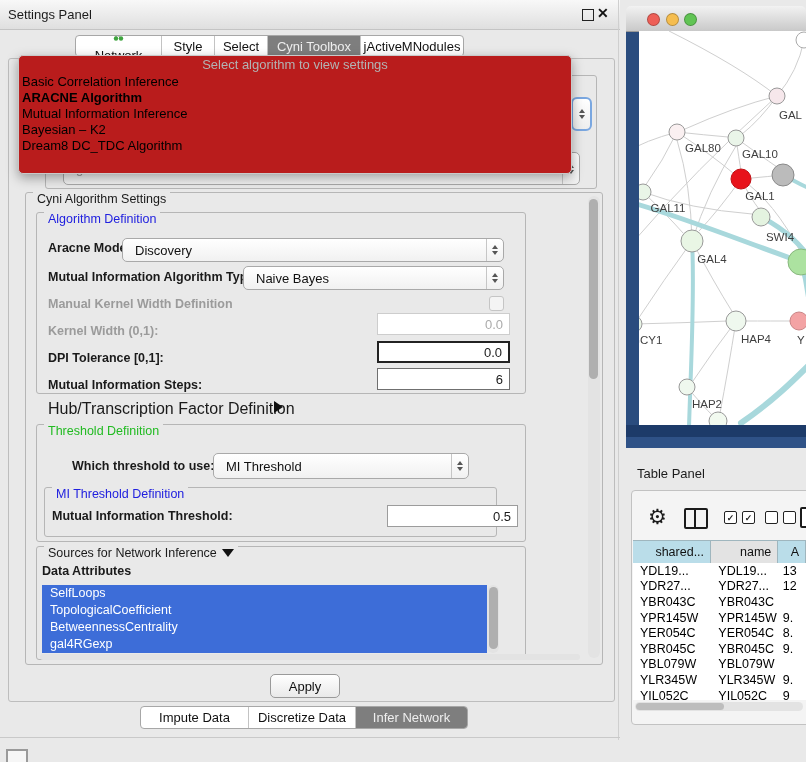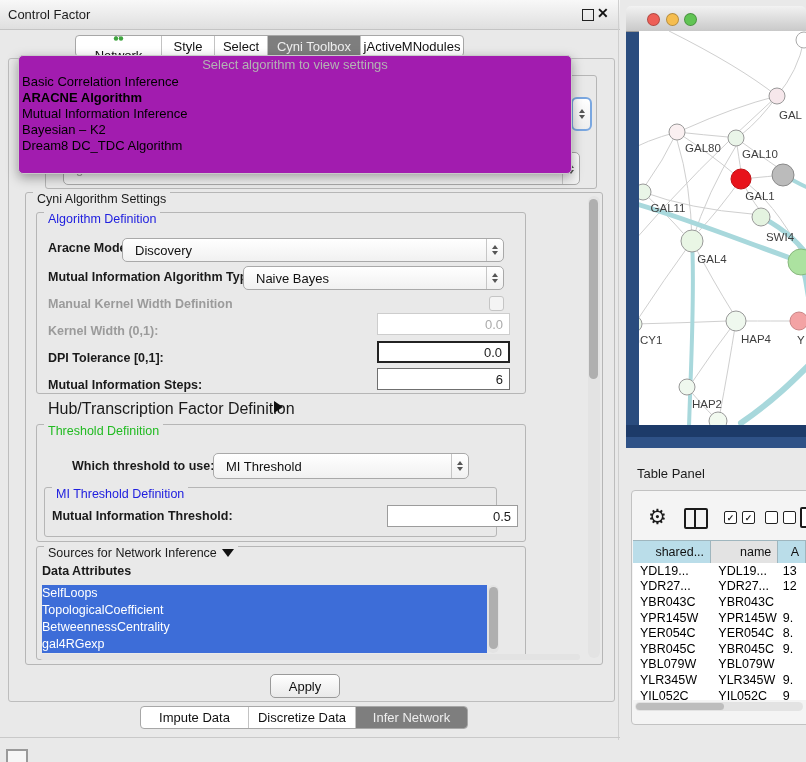--- a/index.html
+++ b/index.html
@@ -46,33 +46,33 @@
          align-items:center;justify-content:center;gap:2px;}
   .arr-up{width:0;height:0;border-left:3.5px solid transparent;border-right:3.5px solid transparent;border-bottom:4.5px solid #555;}
   .arr-dn{width:0;height:0;border-left:3.5px solid transparent;border-right:3.5px solid transparent;border-top:4.5px solid #555;}
 
   .tfield{background:#FFF;border:1px solid #ABABAB;font-size:13px;display:flex;align-items:center;
           justify-content:flex-end;padding-right:6px;}
   .tfield.dim{border-color:#CDCDCD;color:#ABABAB;}
   .tfield.focus{border:2px solid #222;}
 
   
-  .popup{left:18px;top:55px;width:552px;height:117px;background:#a21caf;border:1px solid #C9C9C9;
+  .popup{left:18px;top:55px;width:552px;height:117px;background:#b91c1c;border:1px solid #C9C9C9;
          border-radius:5px;box-shadow:0 4px 12px rgba(0,0,0,.35);z-index:30;overflow:hidden;}
   .popup .prompt{height:18px;line-height:18px;text-align:center;color:#B3B3B3;font-size:13px;}
   .popup .item{height:16px;line-height:16px;padding-left:3px;font-size:13px;color:#000;white-space:nowrap;}
   .popup .item.bold{font-weight:700;}
 
   
   .sb-track{background:#E3E3E3;border-radius:6px;}
   .sb-thumb{background:#AFAFAF;border-radius:5px;}
 
   
   .attr-list{overflow:hidden;background:#FFF;}
-  .attr-item{height:17px;line-height:17px;background:#3D6DD8;color:#FFF;font-size:12.5px;white-space:nowrap;}
+  .attr-item{height:17px;line-height:17px;background:#3D6DD8;color:#FFF;font-size:12.5px;padding-left:8px;white-space:nowrap;}
 
   .btn{background:linear-gradient(#FFFFFF,#E9E9E9);border:1px solid #9A9A9A;border-radius:5px;
        font-size:13px;color:#111;display:flex;align-items:center;justify-content:center;}
 
   
   .net-frame{left:626px;top:30px;width:180px;height:418px;background:#2A4C7E;}
   .net-frame .band{position:absolute;left:0;bottom:0;width:100%;height:11px;background:#2F5287;}
   .net-frame .band2{position:absolute;left:0;bottom:11px;width:100%;height:12px;background:#1D3B69;}
   .net-titlebar{left:626px;top:6px;width:180px;height:25px;border-radius:5px 5px 0 0;
       background:linear-gradient(#F2F2F2,#C9C9C9);border-bottom:1px solid #9a9a9a;}
@@ -95,21 +95,21 @@
   .row .c{white-space:nowrap;overflow:hidden;}
 
   svg text{font-family:"Liberation Sans",sans-serif;}
 </style>
 </head>
 <body>
 
 <div id="root">
 
   <div class="abs cp-titlebar"></div>
-  <div class="abs cp-title">Control Factor</div>
+  <div class="abs cp-title">Settings Panel</div>
   <div class="abs float-btn"></div>
   <div class="abs close-btn">✕</div>
   <div class="abs cp-right-edge"></div>
   <div class="abs cp-bottom-edge"></div>
 
   <div class="abs seg-bar top-tabs" id="topTabs">
       <div class="seg" style="width: 85px;">
         <span><svg width="11" height="12" viewBox="0 0 11 12">
             <line x1="3" y1="3" x2="7" y2="9" stroke="#888" stroke-width="1"></line>
             <line x1="3" y1="3" x2="3" y2="9" stroke="#888" stroke-width="1"></line>

